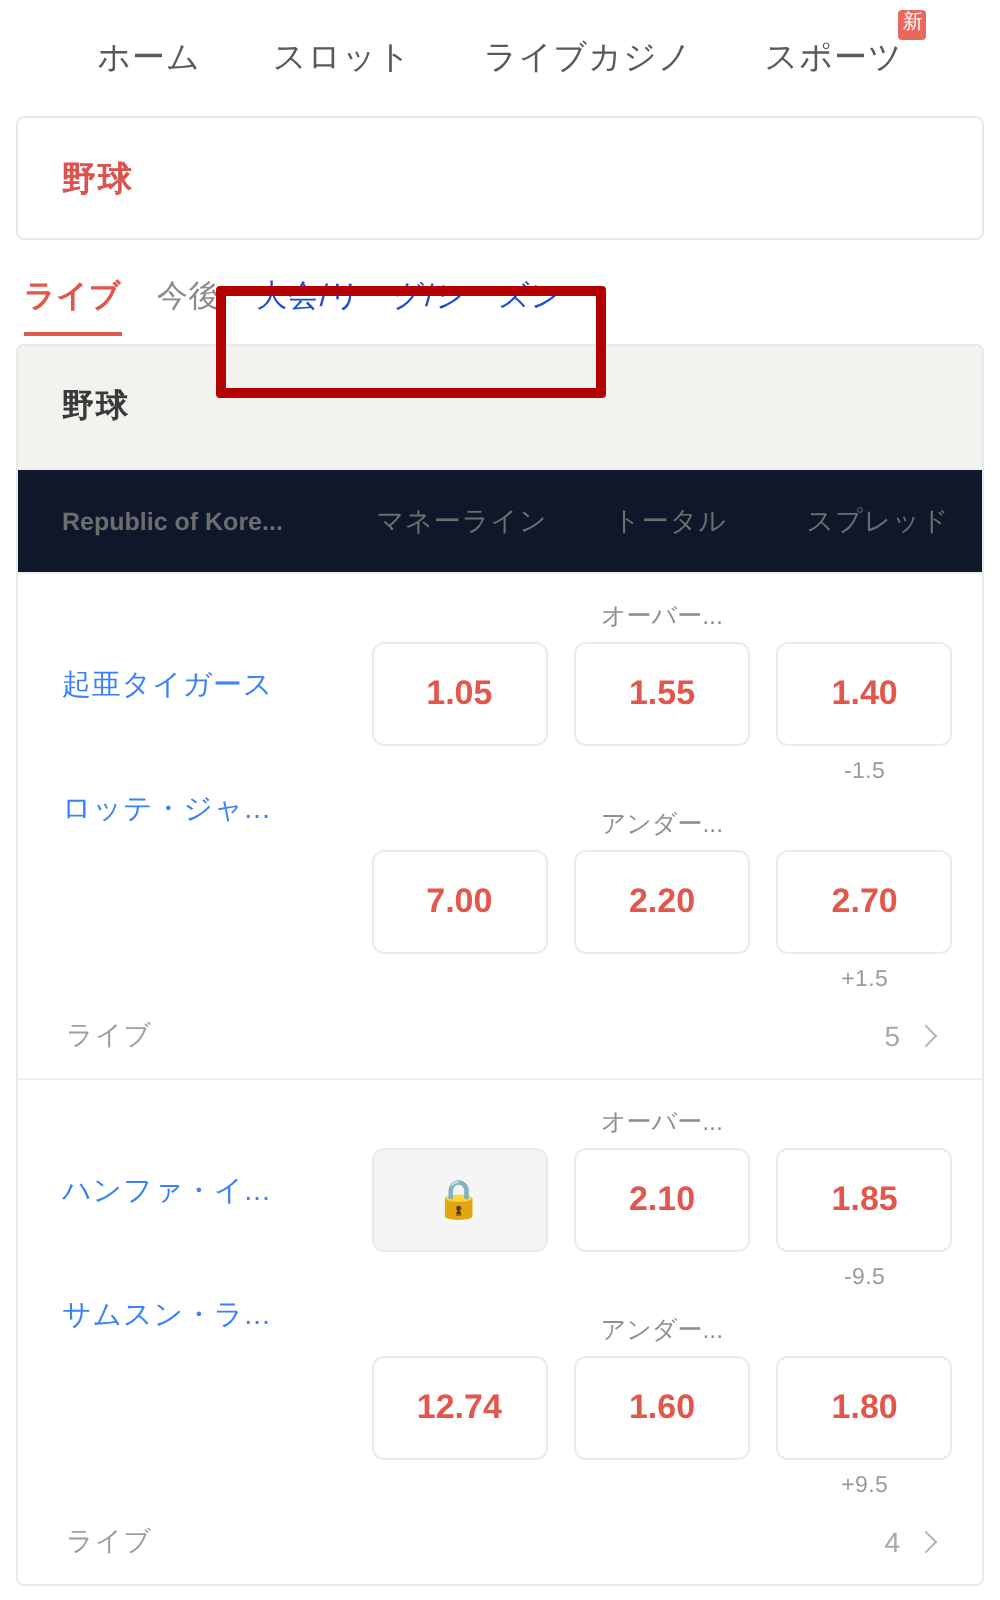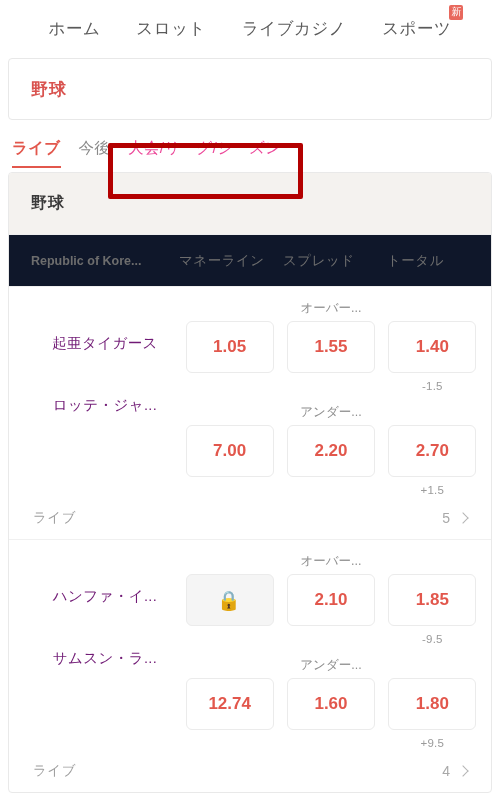--- a/index.html
+++ b/index.html
@@ -93,21 +93,21 @@
   }
   .tab.active::after {
     content: "";
     position: absolute;
     left: 0;
     right: 0;
     bottom: 0;
     height: 2.5px;
     background: #e2574c;
   }
-  .tab-last { color: #ec4899; }
+  .tab-last { color: #1d4ed8; }
 
   
   .annot-box {
     position: absolute;
     left: 108px;
     top: 143px;
     width: 195px;
     height: 56px;
     border: 5px solid #b30000;
     border-radius: 2px;
@@ -151,21 +151,21 @@
     padding-left: 22px;
     font-size: 12.5px;
     font-weight: bold;
     color: #6d6d6d;
     white-space: nowrap;
     overflow: hidden;
     text-overflow: ellipsis;
   }
   .ch-mkt {
     flex: 1;
-    text-align: left;
+    text-align: center;
     font-size: 13.5px;
     color: #6d6d6d;
     letter-spacing: 0.5px;
     white-space: nowrap;
   }
 
   
   .match {
     border-bottom: 1px solid #f0f0f0;
     padding: 8px 8px 0 8px;
@@ -176,28 +176,27 @@
     display: flex;
     align-items: flex-start;
   }
   .teams-col {
     width: 162px;
     padding-left: 14px;
     padding-top: 34px;
   }
   .team-name {
     font-size: 14.5px;
-    color: #701a75;
+    color: #3b82f6;
     height: 62px;
     line-height: 28px;
     white-space: nowrap;
     overflow: hidden;
     text-overflow: ellipsis;
     letter-spacing: 0.4px;
-    text-align: center;
   }
 
   .mkt-col {
     flex: 1;
     display: flex;
     flex-direction: column;
     align-items: center;
   }
   .mkt-slot {
     width: 100%;
@@ -320,22 +319,22 @@
 
   <div class="card">
 
     <div class="card-header">
       <span class="card-header-title">野球</span>
     </div>
 
     <div class="col-head">
       <div class="ch-team">Republic of Kore...</div>
       <div class="ch-mkt">マネーライン</div>
+      <div class="ch-mkt">トータル</div>
       <div class="ch-mkt">スプレッド</div>
-      <div class="ch-mkt">トータル</div>
     </div>
 
     <div class="match">
       <div class="match-grid">
 
         <div class="teams-col">
           <div class="team-name">起亜タイガース</div>
           <div class="team-name">ロッテ・ジャ...</div>
         </div>
 

